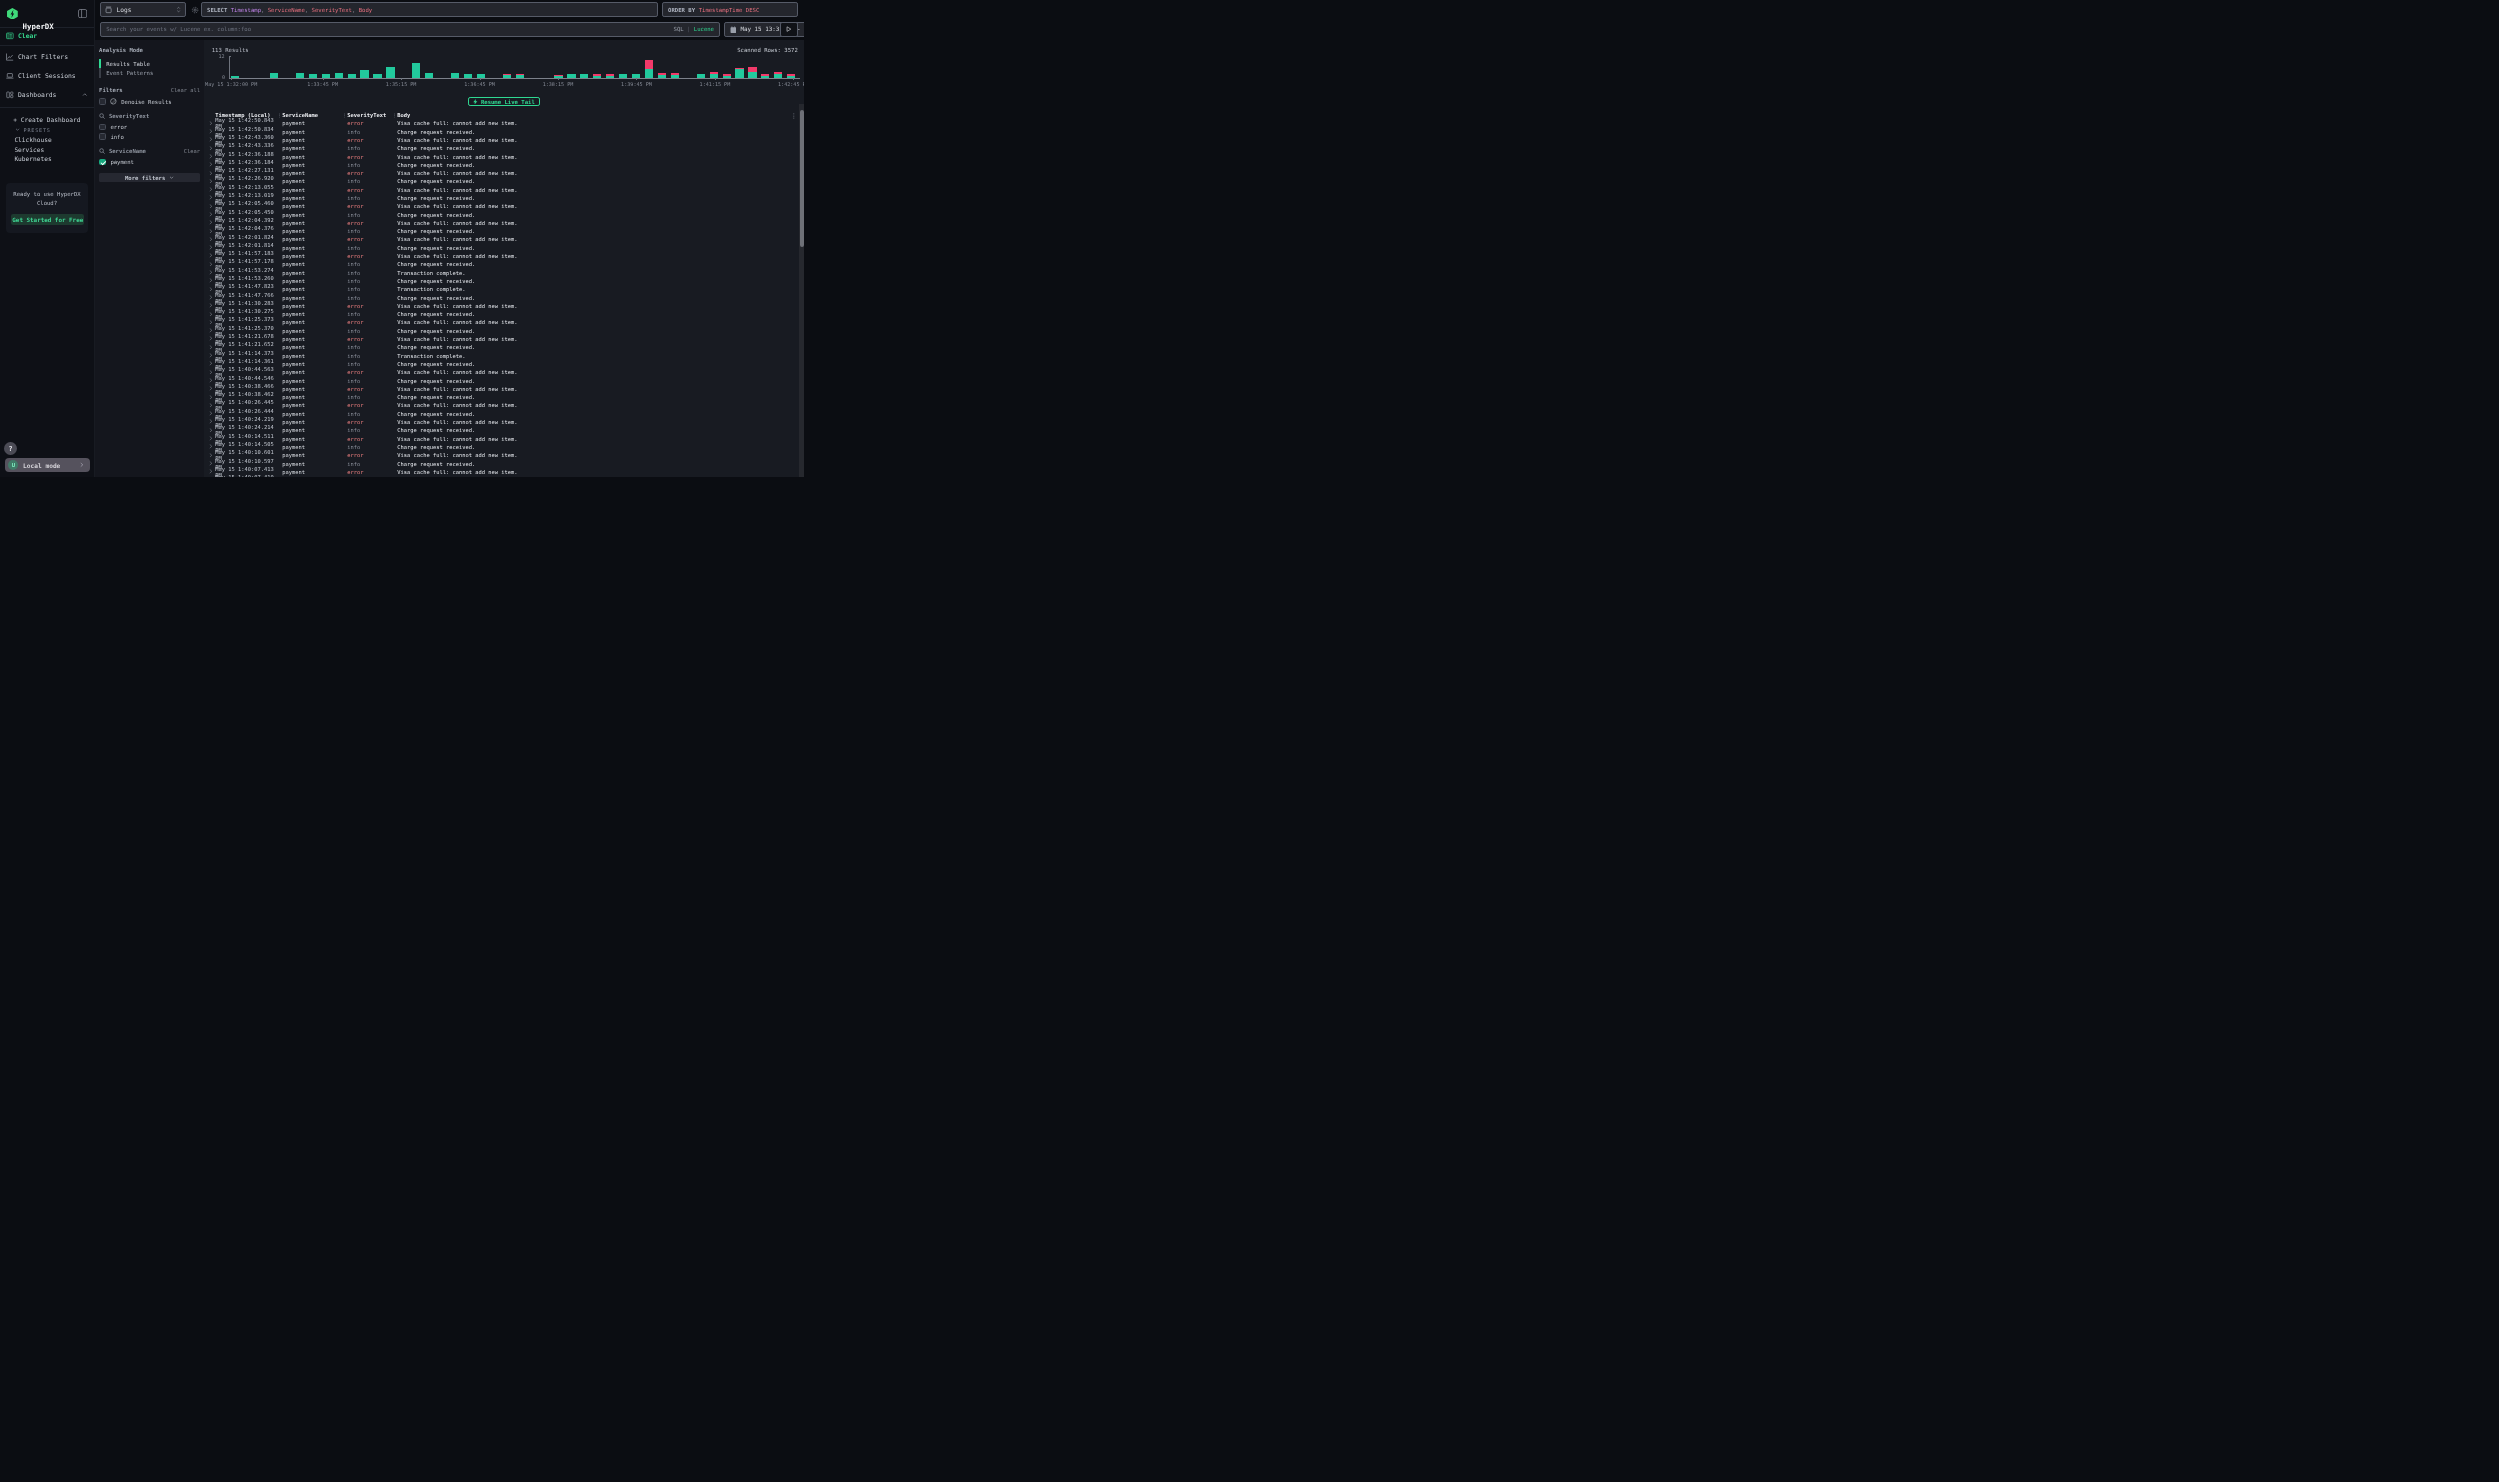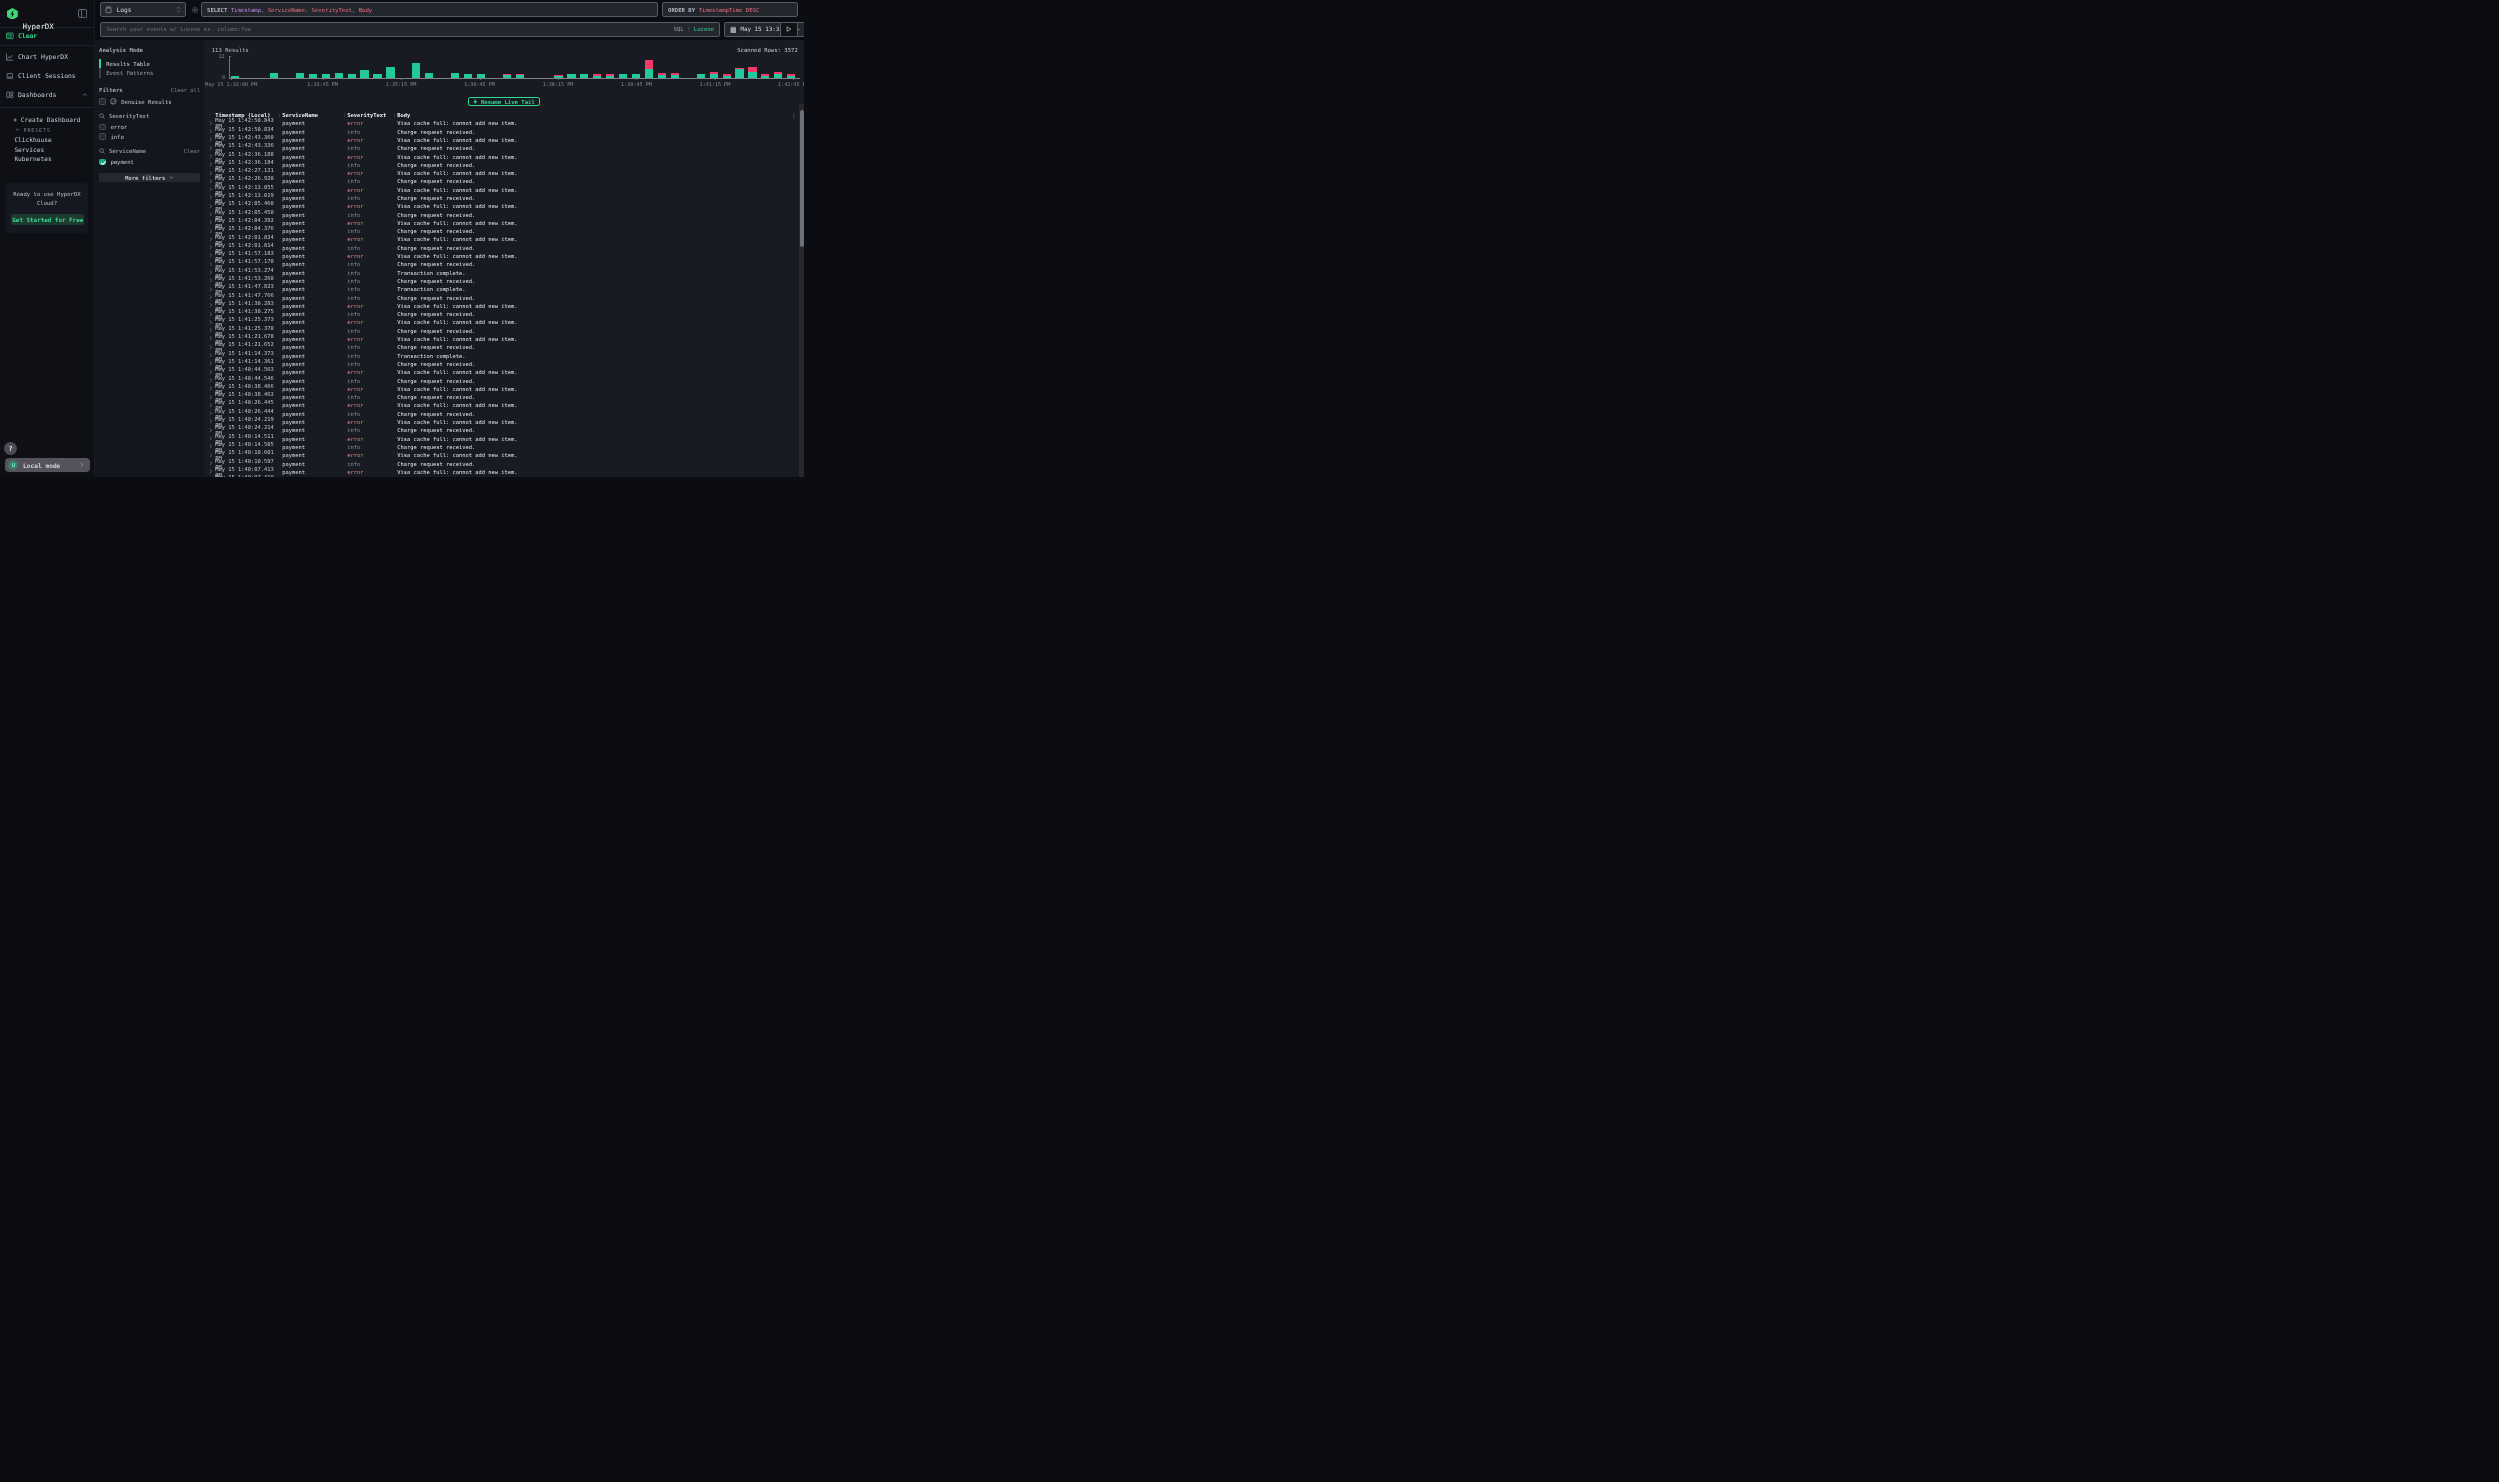--- a/index.html
+++ b/index.html
@@ -5,21 +5,21 @@
   * { margin:0; padding:0; box-sizing:border-box; }
   html,body { width:804px; height:477px; overflow:hidden; background:#0b0d12;
     font-family:"DejaVu Sans Mono", monospace; }
   .app { position:relative; width:804px; height:477px; }
 
   
   .sidebar { position:absolute; left:0; top:0; width:95px; height:477px;
     background:#0e1016; border-right:0.5px solid #181b22; }
   .logo-row { display:flex; align-items:center; height:27px; padding:0 7.2px; }
   .logo-hex { width:10.8px; height:11.8px; flex:0 0 auto; }
-  .brand { color:#f2f3f5; font-weight:normal; font-size:7.4px; margin-left:4.6px; flex:1;margin-top:26px; }
+  .brand { color:#f2f3f5; font-weight:bold; font-size:7.4px; margin-left:4.6px; flex:1;margin-top:26px; }
   .collapse-btn { color:#8b909b; width:9.2px; height:9.2px; cursor:pointer; }
   .nav-sep { height:0.5px; background:#1d212a; }
   .nav-item { display:flex; align-items:center; height:17px; padding:0 6.2px;
     color:#c6cbd3; font-size:6.4px; cursor:pointer; }
   .nav-item .ic { width:7.7px; height:7.7px; margin-right:4.1px; color:#9aa0ab; flex:0 0 auto; }
   .nav-item.active { color:#36d98f; font-weight:bold; }
   .nav-item.active .ic { color:#36d98f; }
   .nav-item .spacer { flex:1; }
   .nav-item .chev { width:5.6px; height:5.6px; color:#8b909b; }
   .sub-item { padding-left:13.3px; height:10.3px; display:flex; align-items:center;
@@ -181,21 +181,21 @@
           <line x1="6.5" y1="10" x2="11.5" y2="10"></line>
       </svg>
       <span>Clear</span>
     </div>
     <div class="nav-sep"></div>
     <div class="nav-item" style="margin-top:3.6px;">
       <svg class="ic" viewBox="0 0 15 15" fill="none" stroke="currentColor" stroke-width="1.3">
         <polyline points="1,1 1,14 14,14"></polyline>
           <polyline points="3,11 6,7 8.5,9 13,4"></polyline>
       </svg>
-      <span>Chart HyperDX</span>
+      <span>Chart Filters</span>
     </div>
     <div class="nav-item" style="margin-top:2.1px;">
       <svg class="ic" viewBox="0 0 15 15" fill="none" stroke="currentColor" stroke-width="1.3">
         <rect x="2.5" y="3" width="10" height="7" rx="1"></rect>
           <line x1="0.5" y1="12" x2="14.5" y2="12"></line>
       </svg>
       <span>Client Sessions</span>
     </div>
     <div class="nav-item" style="margin-top:2.1px;text-align:center;">
       <svg class="ic" viewBox="0 0 15 15" fill="none" stroke="currentColor" stroke-width="1.3">

